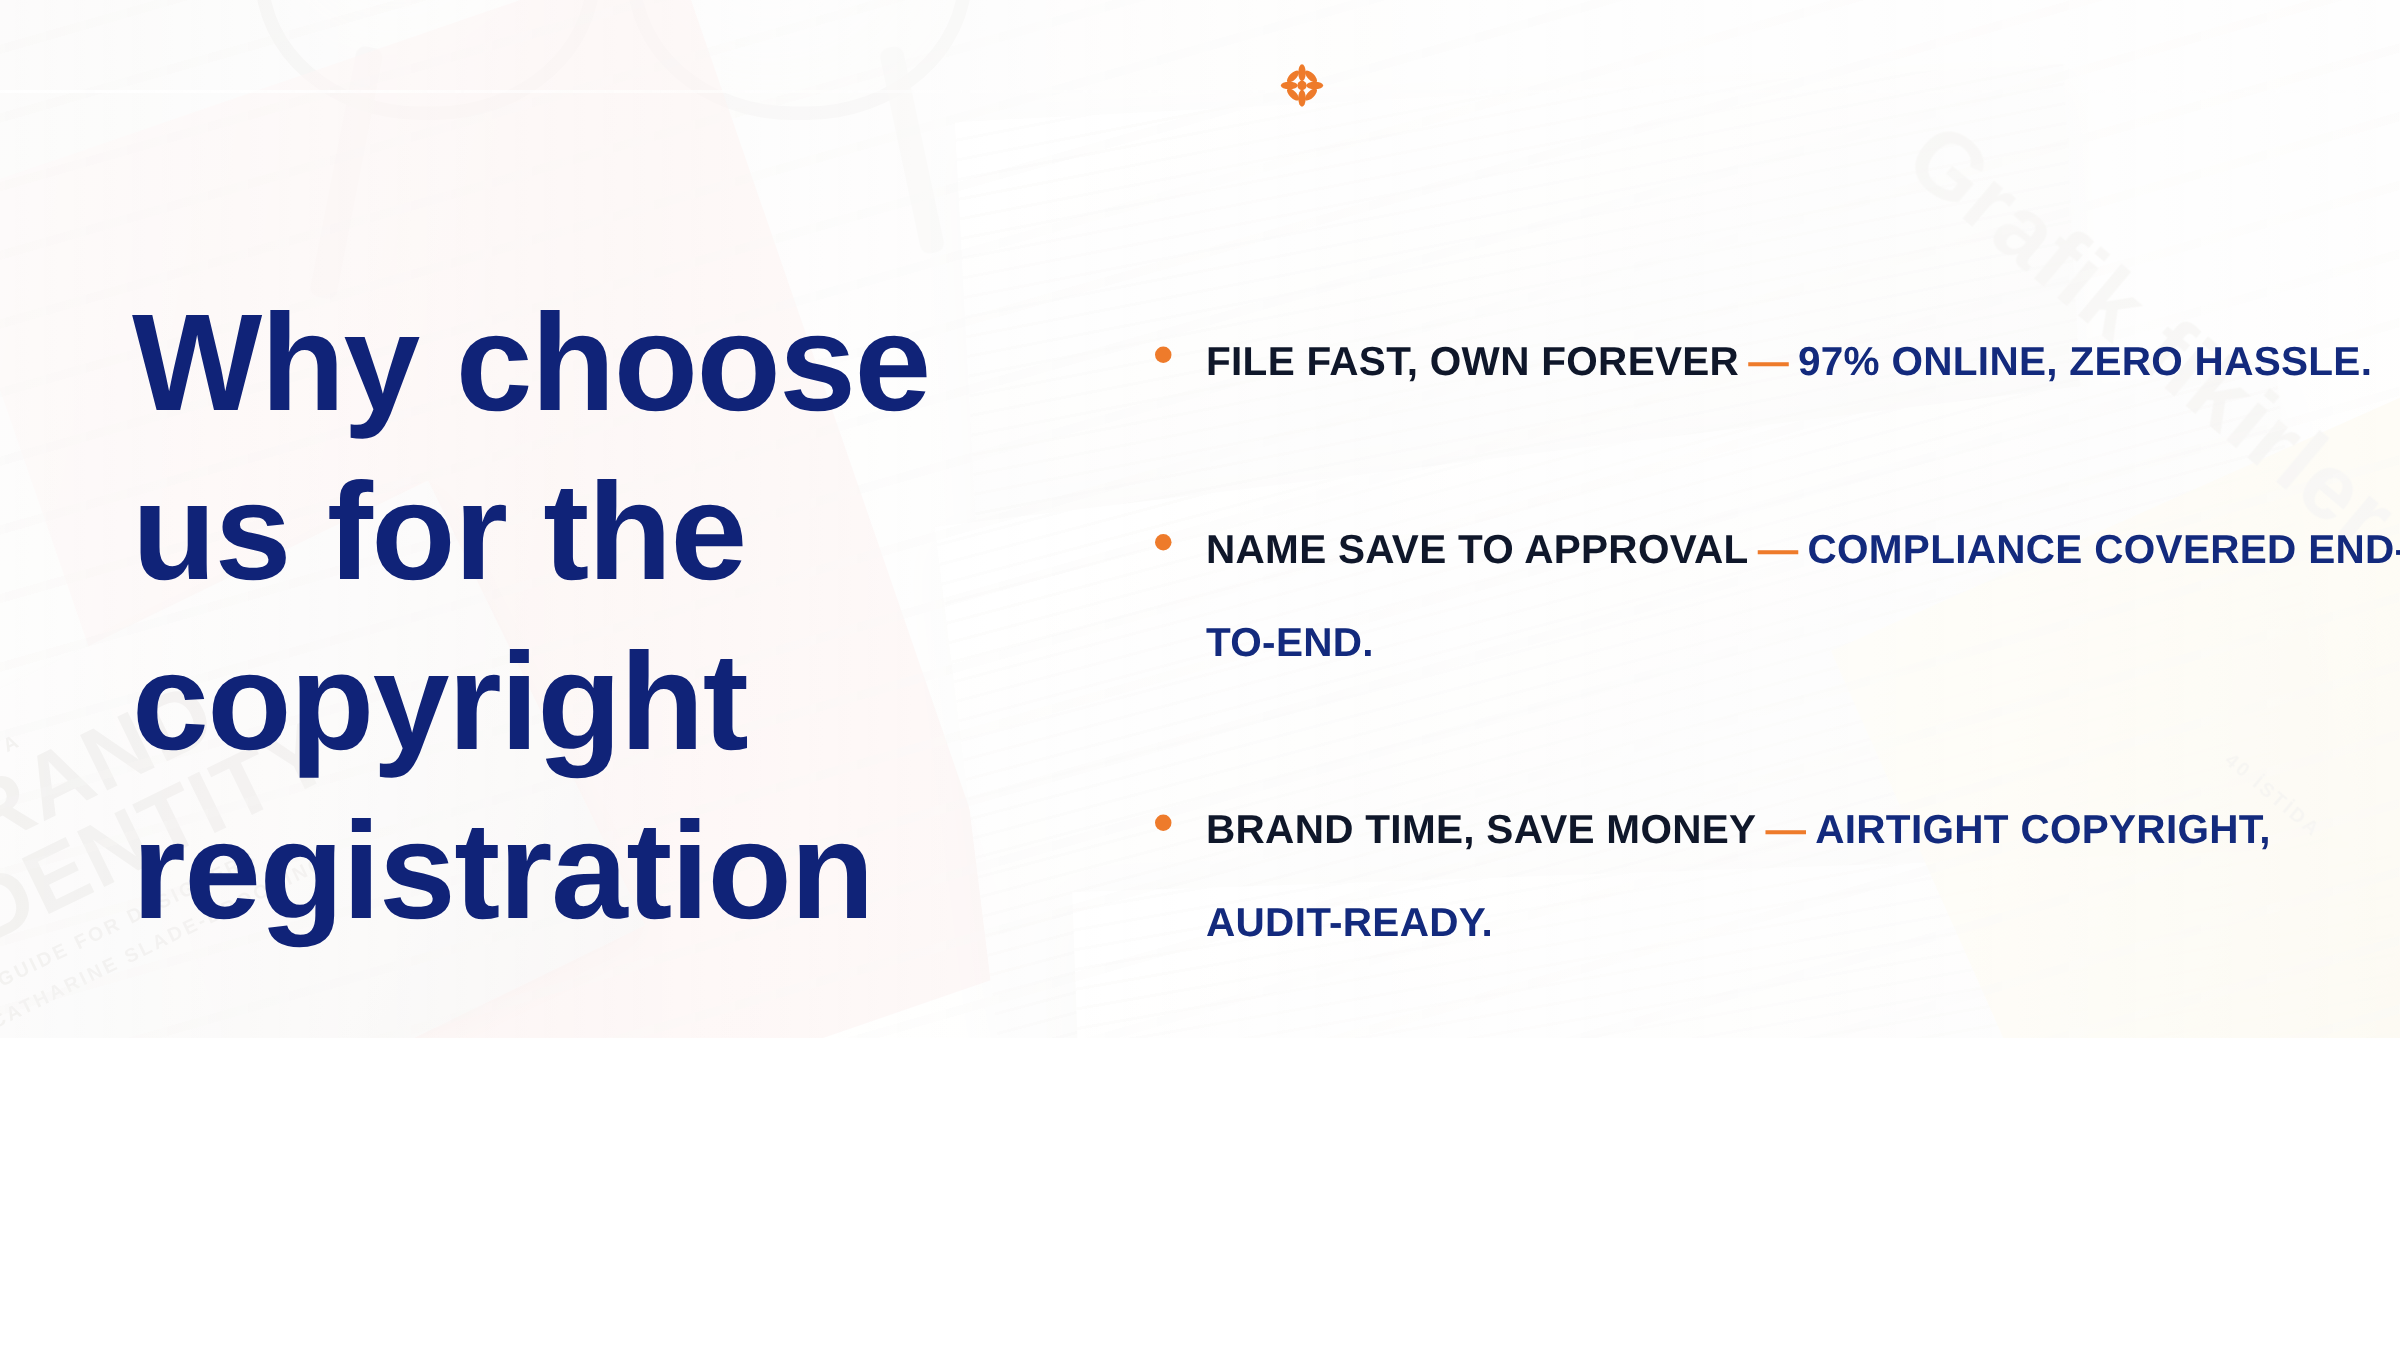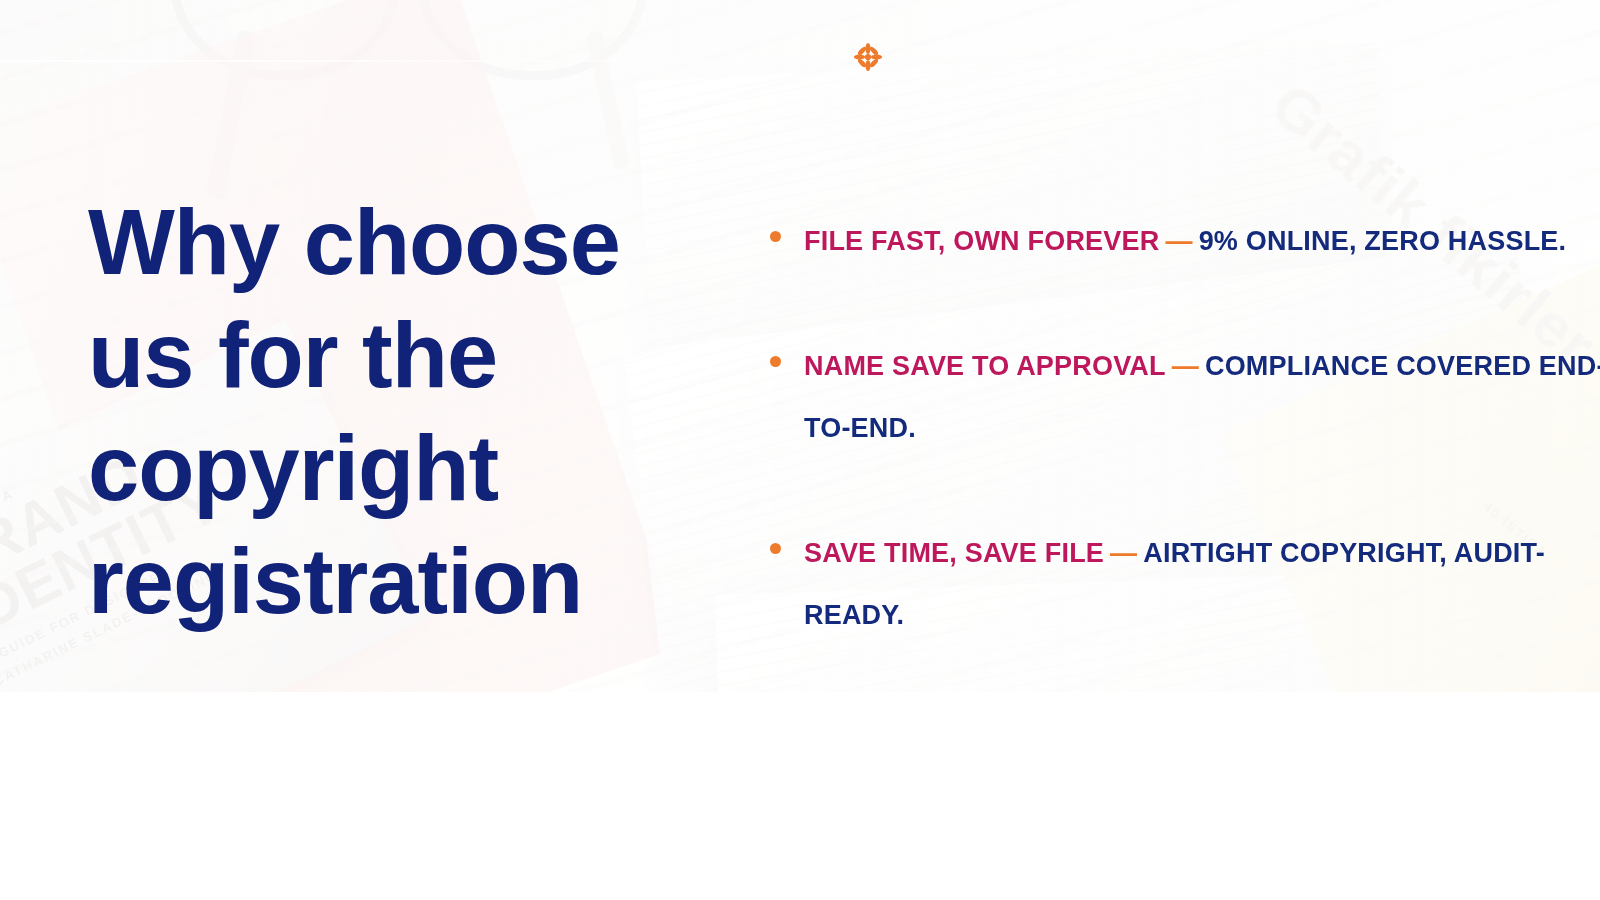--- a/index.html
+++ b/index.html
@@ -233,21 +233,21 @@
   }
   .btext {
     flex:1 1 auto;
     font-size:27px;
     font-weight:700;
     line-height:2.3;
     letter-spacing:.2px;
     color:#132a7d;
     white-space:normal;
   }
-  .btext .lead { color:#be185d; }
+  .btext .lead { color:#0f172a; }
   .btext .dash { color:#ee7b2b; }
 </style>
 </head>
 <body>
 
 <div class="slide">
 
   <div class="bg-layer">
     <div class="bg-base"></div>
 
@@ -313,28 +313,28 @@
         </g>
       </svg>
     </div>
 
     <h1 class="headline">Why choose us for the copyright registration</h1>
 
     <ul class="bullets" style="list-style:none;">
 
       <li class="bullet-item">
         <span class="dot"></span>
-        <span class="btext"><span class="lead">FILE FAST, OWN FOREVER</span><span class="dash" style="margin:0 6px;">—</span><span>9% ONLINE, ZERO HASSLE.</span></span>
+        <span class="btext"><span class="lead">FILE FAST, OWN FOREVER</span><span class="dash" style="margin:0 6px;">—</span><span>97% ONLINE, ZERO HASSLE.</span></span>
       </li>
 
       <li class="bullet-item">
         <span class="dot"></span>
         <span class="btext"><span class="lead">NAME SAVE TO APPROVAL</span><span class="dash" style="margin:0 6px;">—</span><span>COMPLIANCE COVERED END-TO-END.</span></span>
       </li>
 
       <li class="bullet-item">
         <span class="dot"></span>
-        <span class="btext"><span class="lead">SAVE TIME, SAVE FILE</span><span class="dash" style="margin:0 6px;">—</span><span>AIRTIGHT COPYRIGHT, AUDIT-READY.</span></span>
+        <span class="btext"><span class="lead">BRAND TIME, SAVE MONEY</span><span class="dash" style="margin:0 6px;">—</span><span>AIRTIGHT COPYRIGHT, AUDIT-READY.</span></span>
       </li>
 
     </ul>
   </div>
 </div>
 
 </body></html>

